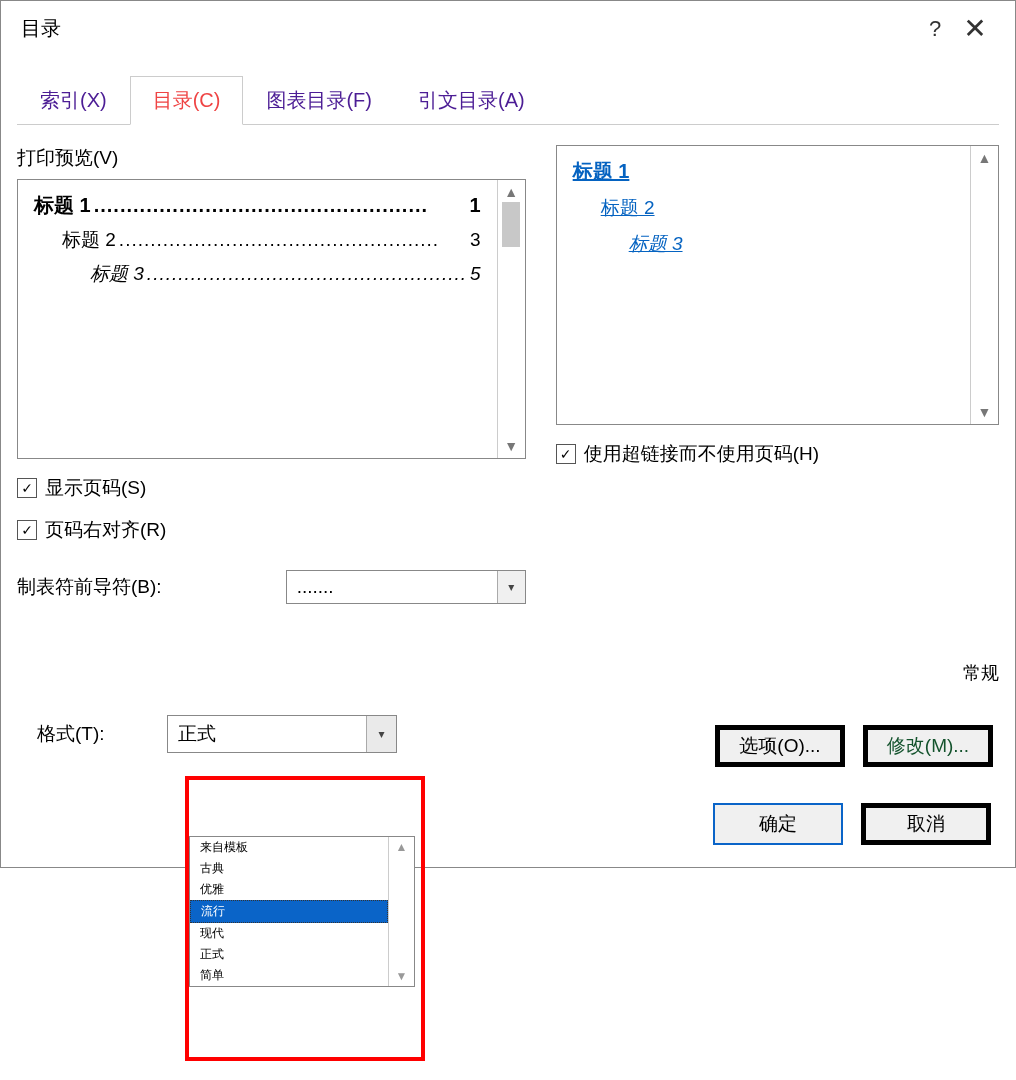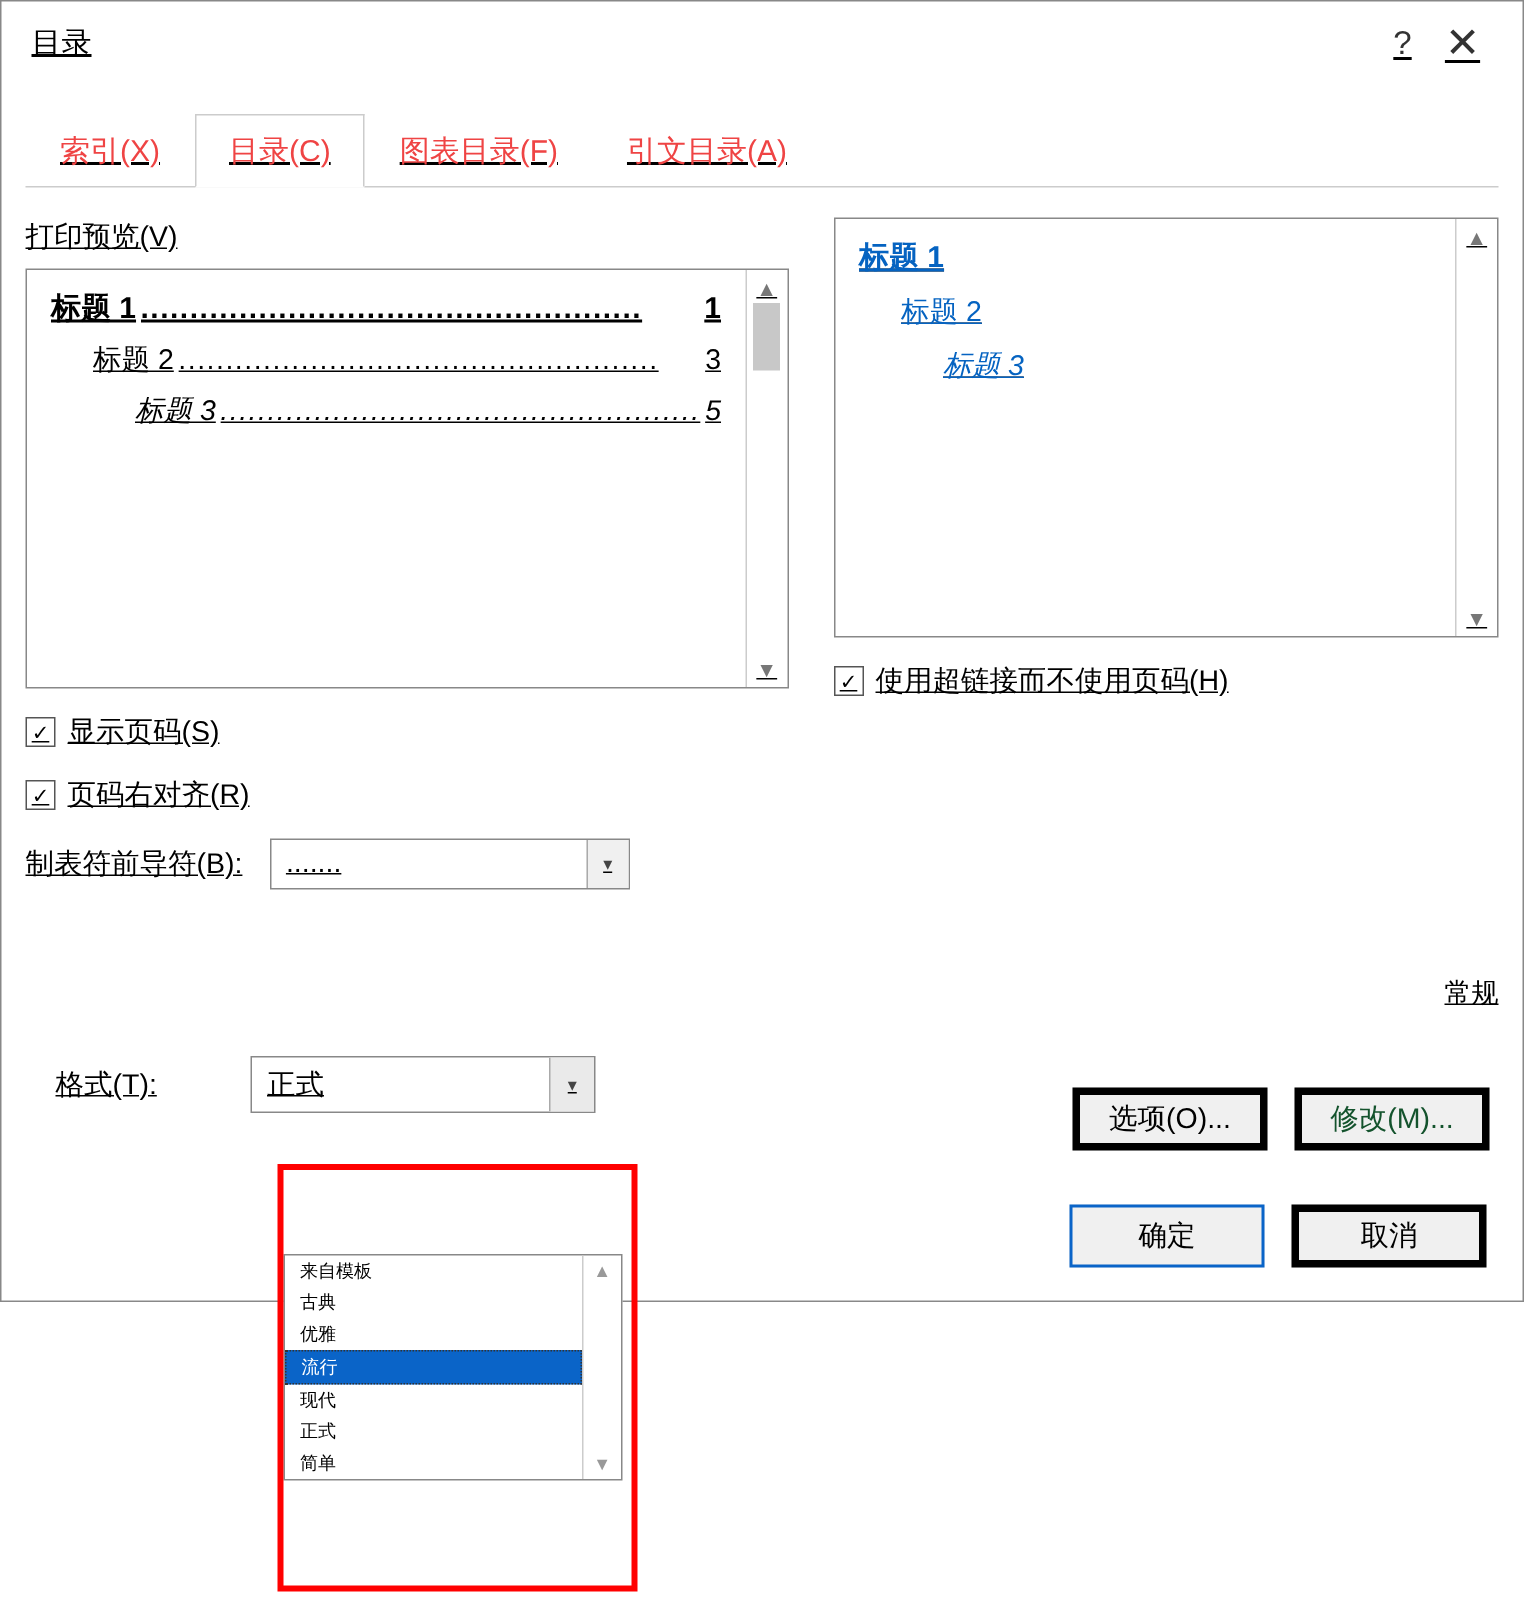--- a/index.html
+++ b/index.html
@@ -5,28 +5,28 @@
     * { box-sizing: border-box; margin: 0; padding: 0; }
     body {
       font-family: "Microsoft YaHei", "SimSun", Arial, sans-serif;
       background: #fff;
       width: 1016px;
       height: 1080px;
       overflow: hidden;
       font-size: 18px;
       color: #000;
     }
-    .window { width: 1016px; height: 868px; border: 1px solid #888; display: flex; flex-direction: column; text-decoration: underline; }
+    .window { width: 1016px; height: 868px; border: 1px solid #888; display: flex; flex-direction: column; }
     .titlebar { height: 55px; display: flex; align-items: center; padding: 0 20px; }
     .titlebar .title { flex: 1; font-size: 20px; }
     .titlebar .help, .titlebar .close { width: 40px; text-align: center; font-size: 22px; color: #333; cursor: pointer; }
     .titlebar .close { font-size: 28px; }
     .content { flex: 1; padding: 0 16px 16px 16px; position: relative; }
     .tabs { display: flex; border-bottom: 1px solid #ccc; margin-top: 20px; }
-    .tab { padding: 10px 22px; border: 1px solid transparent; border-bottom: none; color: #ef4444; cursor: pointer; font-size: 20px; }
+    .tab { padding: 10px 22px; border: 1px solid transparent; border-bottom: none; color: #4c1d95; cursor: pointer; font-size: 20px; }
     .tab.active { border-color: #ccc; background: #fff; color: #ef4444; border-bottom: 1px solid #fff; margin-bottom: -1px; }
     .tabpanel { padding: 20px 0 0 0; }
     .two-col { display: flex; gap: 30px; }
     .col { flex: 1; display: flex; flex-direction: column; }
     .col-label { margin-bottom: 8px; font-size: 19px; }
     .preview-box { border: 1px solid #888; height: 280px; display: flex; }
     .preview-inner { flex: 1; padding: 12px 16px; overflow: hidden; }
     .scrollbar { width: 28px; border-left: 1px solid #ccc; display: flex; flex-direction: column; align-items: center; justify-content: space-between; padding: 4px 0; color: #777; font-size: 14px; }
     .scrollbar.dummy { position: relative; }
     .scrollbar .thumb { width: 18px; height: 45px; background: #c8c8c8; position: absolute; top: 22px; left: 4px; }
@@ -35,21 +35,21 @@
     .toc-line .leader { flex: 1; overflow: hidden; white-space: nowrap; letter-spacing: 1px; margin: 0 3px; }
     .toc-line .pg { white-space: nowrap; }
     .toc-h1 { font-weight: bold; font-size: 20px; }
     .toc-h2 { padding-left: 28px; font-size: 19px; }
     .toc-h3 { padding-left: 56px; font-style: italic; font-size: 19px; }
     .web-h1 { color: #0563c1; text-decoration: underline; font-weight: bold; font-size: 20px; margin-bottom: 10px; }
     .web-h2 { color: #0563c1; text-decoration: underline; font-size: 19px; padding-left: 28px; margin-bottom: 10px; }
     .web-h3 { color: #0563c1; text-decoration: underline; font-style: italic; font-size: 19px; padding-left: 56px; }
     .checkbox-row { margin-top: 16px; display: flex; align-items: center; gap: 8px; font-size: 19px; }
     .checkbox-box { width: 20px; height: 20px; border: 1px solid #555; display: inline-flex; align-items: center; justify-content: center; font-size: 14px; }
-    .field-row { margin-top: 16px; display: flex; align-items: center; gap: 18px; font-size: 19px; }
+    .field-row { margin-top: 27px; display: flex; align-items: center; gap: 18px; font-size: 19px; justify-content: space-between; }
     .combo { border: 1px solid #888; height: 34px; min-width: 240px; display: flex; align-items: center; background: #fff; }
     .combo .combo-text { flex: 1; padding: 0 10px; }
     .combo .combo-btn { width: 28px; height: 100%; border-left: 1px solid #aaa; display: flex; align-items: center; justify-content: center; font-size: 12px; color: #444; background: #f0f0f0; }
     .group-label { margin-top: 57px; display: flex; align-items: flex-end; gap: 10px; flex-direction: column; }
     .group-label .line { flex: 1; height: 1px; background: #ccc; }
     .form-area { padding: 20px 0 0 20px; }
     .form-row { display: flex; align-items: center; gap: 20px; margin-bottom: 20px; font-size: 19px; min-height: 38px; }
     .form-combo { border: 1px solid #888; height: 38px; width: 230px; display: flex; align-items: center; background: #fff; }
     .form-combo .combo-text { flex: 1; padding: 0 10px; }
     .form-combo .combo-btn { width: 30px; height: 100%; border-left: 1px solid #aaa; display: flex; align-items: center; justify-content: center; font-size: 12px; color: #444; background: #eaeaea; }

